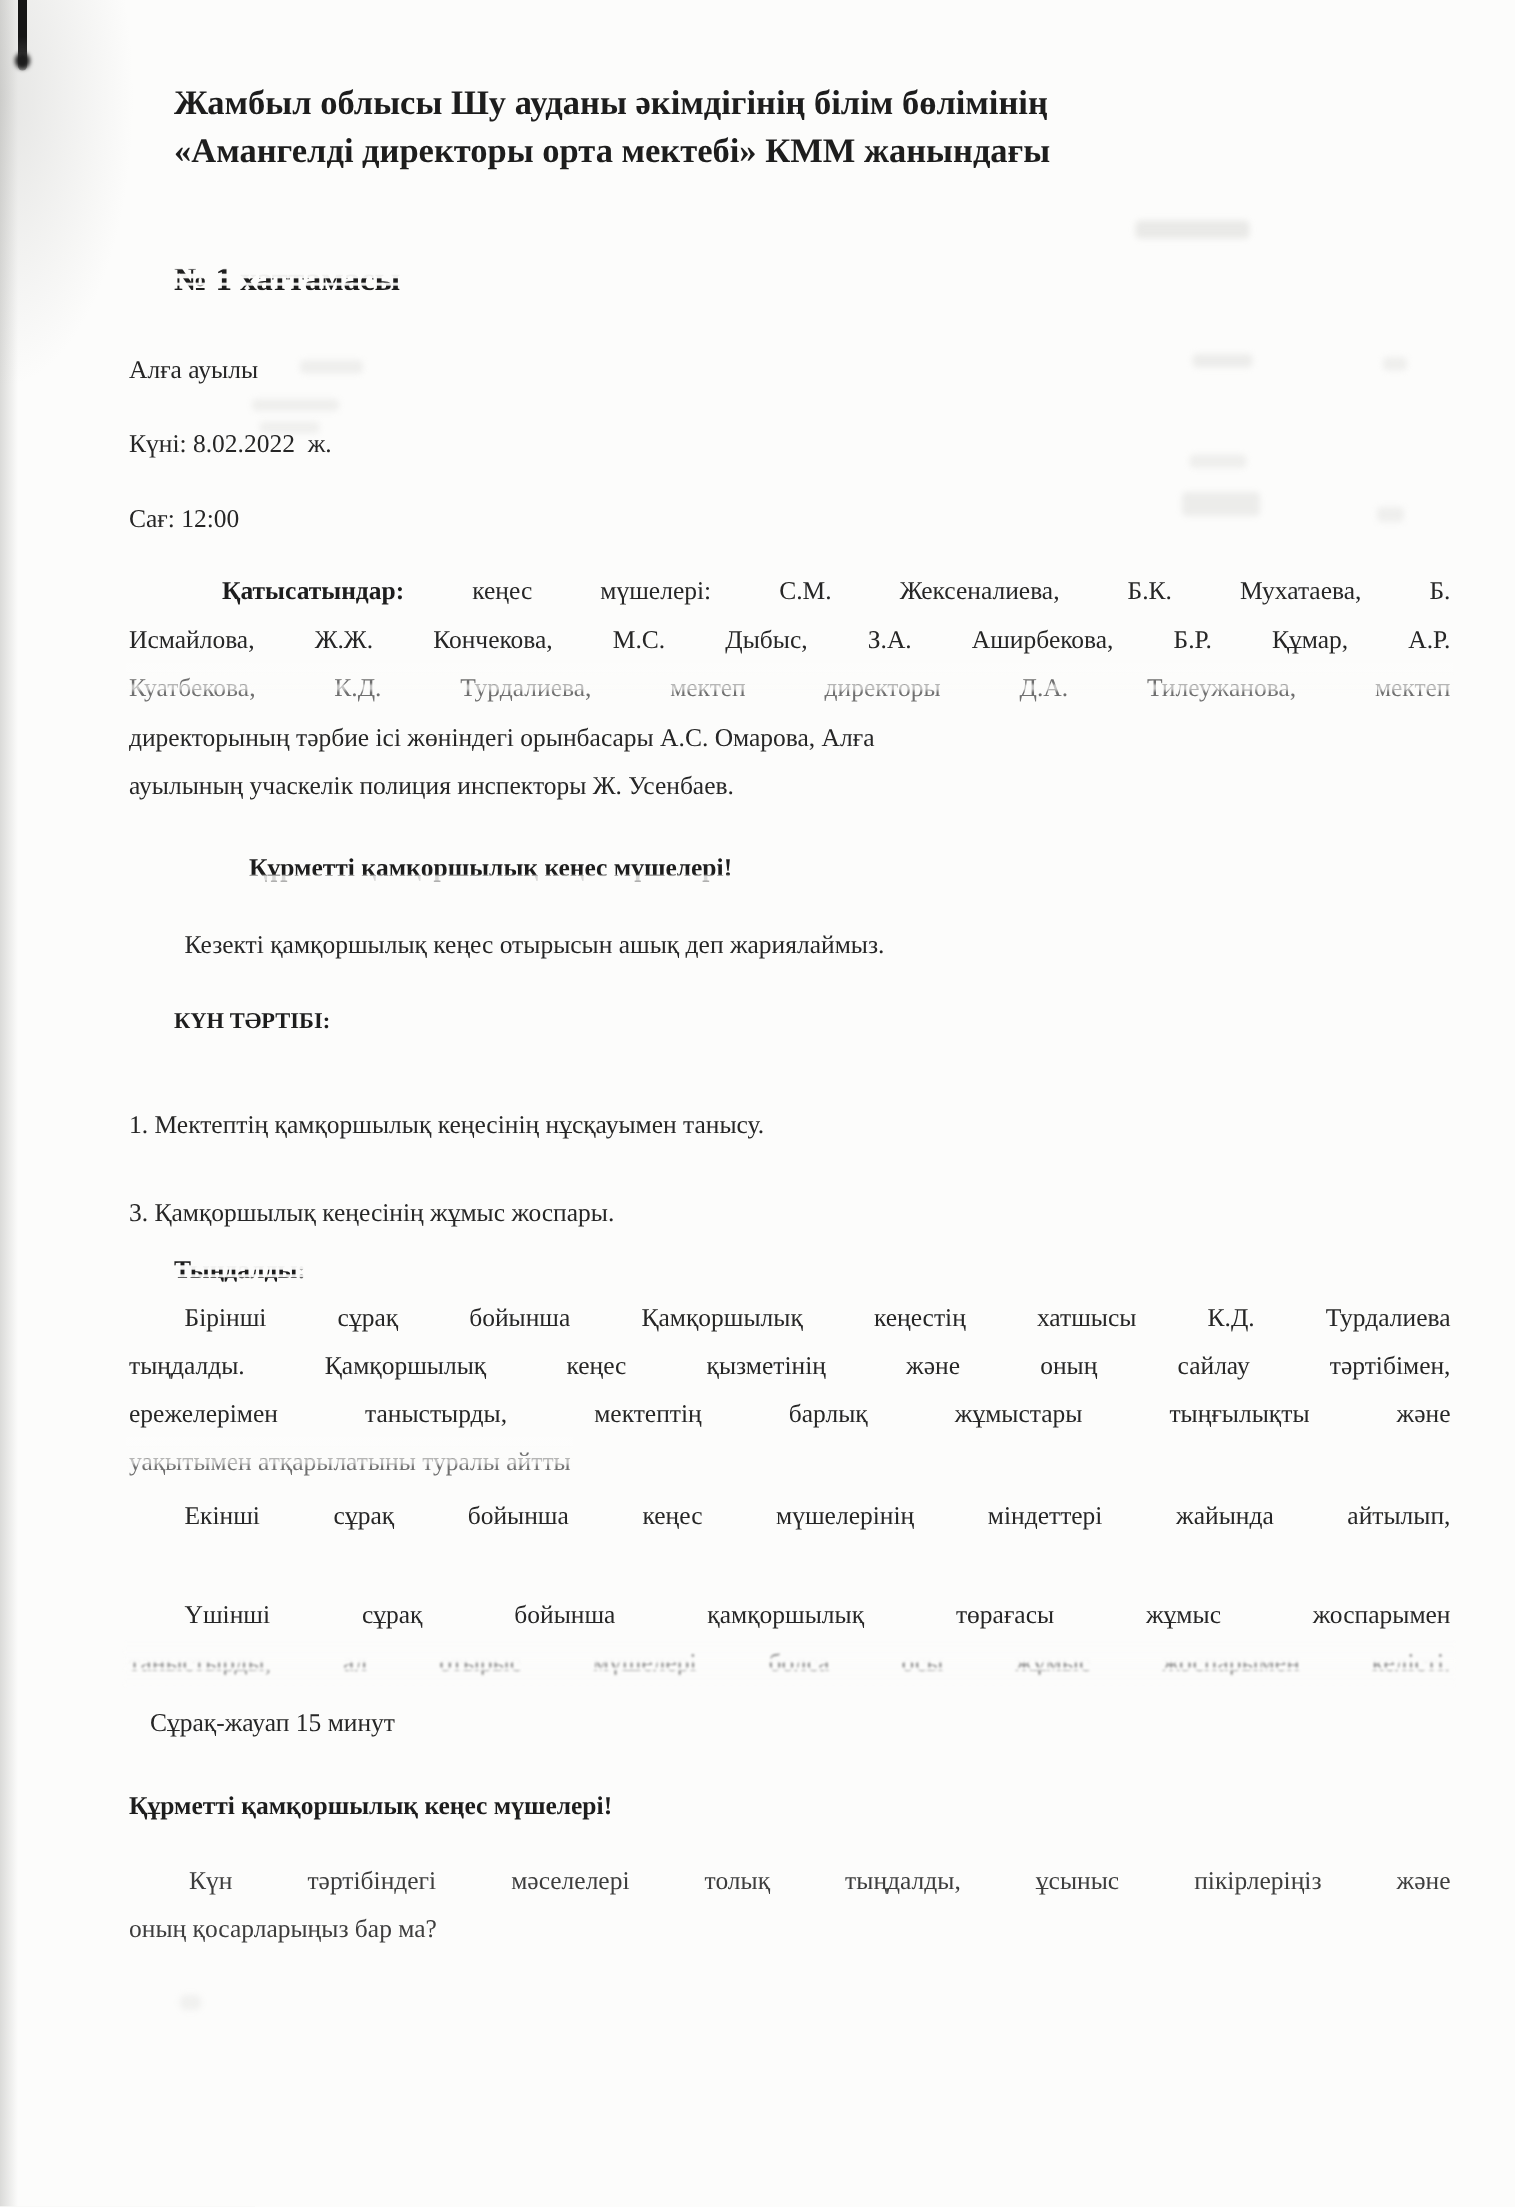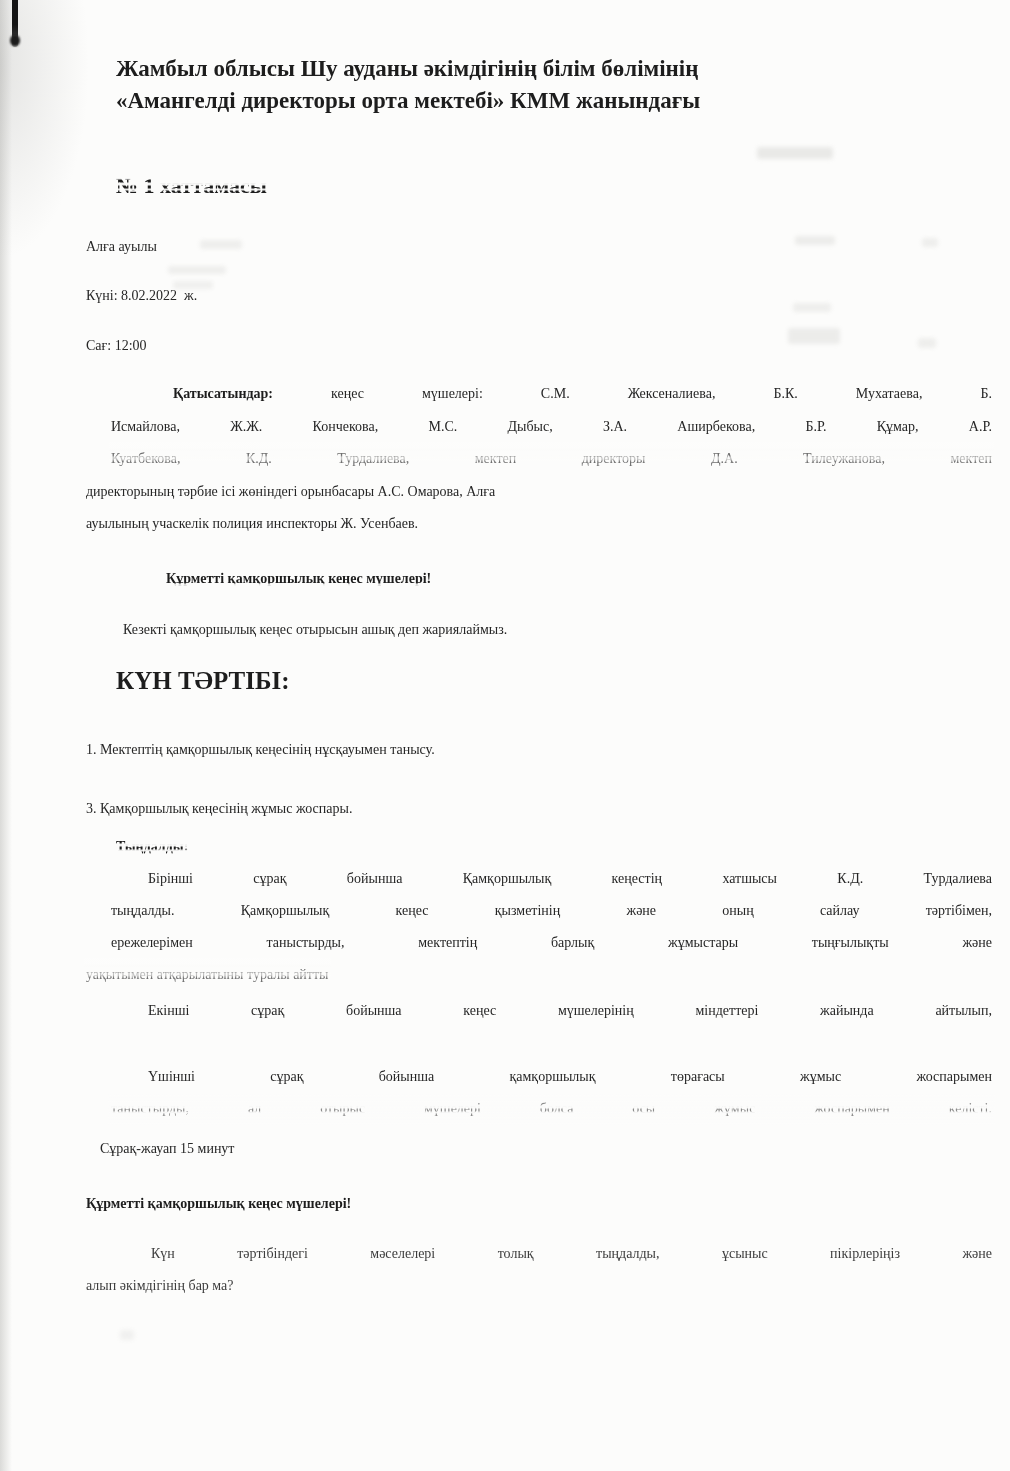--- a/index.html
+++ b/index.html
@@ -13,28 +13,28 @@
     position:relative;
     width:1010px;height:1471px;
     background:#fcfcfb;
     color:#262626;
   }
   
   .line{
     position:absolute;
     left:86px;
     width:881px;
-    font-size:14px;
+    font-size:17px;
     line-height:32px;
     color:#262626;
     white-space:nowrap;
   }
   .bold{font-weight:bold;color:#1d1d1d;}
   .center{white-space:normal;padding-left:30px;}
-  .jl{text-align:justify;text-align-last:justify;white-space:normal;margin-left:25px;}
+  .jl{text-align:justify;text-align-last:justify;white-space:normal;}
   .hdr{font-size:23px;line-height:32px;}
   .ind-62{text-indent:62px;}
   .ind-40{text-indent:40px;}
   .ind-37{text-indent:37px;}
   .ind-14{text-indent:14px;}
 
   
   .streakwrap{display:inline-block;position:relative;}
   .streaks-heavy::after{
     content:"";position:absolute;left:-3px;right:-3px;top:-1px;bottom:-1px;
@@ -136,21 +136,21 @@
   </div>
   <div class="line" style="top:476px">директорының тәрбие ісі жөніндегі орынбасары А.С. Омарова, Алға</div>
   <div class="line" style="top:508px">ауылының учаскелік полиция инспекторы Ж. Усенбаев.</div>
 
   <div class="line bold ind-40" style="top:563px">
     <span class="streakwrap streaks-bottom">Құрметті қамқоршылық кеңес мүшелері!</span>
   </div>
 
   <div class="line ind-37" style="top:614px">Кезекті қамқоршылық кеңес отырысын ашық деп жариялаймыз.</div>
 
-  <div class="line bold center" style="top:665px;font-size:25px">КҮН ТӘРТІБІ:</div>
+  <div class="line bold center" style="top:665px;font-size:15px">КҮН ТӘРТІБІ:</div>
   <div class="line" style="top:734px">1. Мектептің қамқоршылық кеңесінің нұсқауымен танысу.</div>
   <div class="line" style="top:793px">3. Қамқоршылық кеңесінің жұмыс жоспары.</div>
 
   <div class="line bold center" style="top:831px">
     <span class="streakwrap streaks-heavy">Тыңдалды:</span>
   </div>
 
   <div class="line jl ind-37" style="top:863px">Бірінші сұрақ бойынша Қамқоршылық кеңестің хатшысы К.Д. Турдалиева</div>
   <div class="line jl" style="top:895px">тыңдалды. Қамқоршылық кеңес қызметінің және оның сайлау тәртібімен,</div>
   <div class="line jl" style="top:927px">ережелерімен таныстырды, мектептің барлық жұмыстары тыңғылықты және</div>
@@ -163,15 +163,15 @@
   <div class="line jl ind-37" style="top:1061px">Үшінші сұрақ бойынша қамқоршылық төрағасы жұмыс жоспарымен</div>
   <div class="line jl vfaded" style="top:1093px">
     <span class="streakwrap streaks-heavy" style="display:block">таныстырды, ал отырыс мүшелері болса осы жұмыс жоспарымен келісті.</span>
   </div>
 
   <div class="line ind-14" style="top:1133px">Сұрақ-жауап 15 минут</div>
 
   <div class="line bold" style="top:1188px">Құрметті қамқоршылық кеңес мүшелері!</div>
 
   <div class="line jl ind-40 soft" style="top:1238px">Күн тәртібіндегі мәселелері толық тыңдалды, ұсыныс пікірлеріңіз және</div>
-  <div class="line soft" style="top:1270px">алып әкімдігінің бар ма?</div>
+  <div class="line soft" style="top:1270px">оның қосарларыңыз бар ма?</div>
 
 </div>
 
 </body></html>

